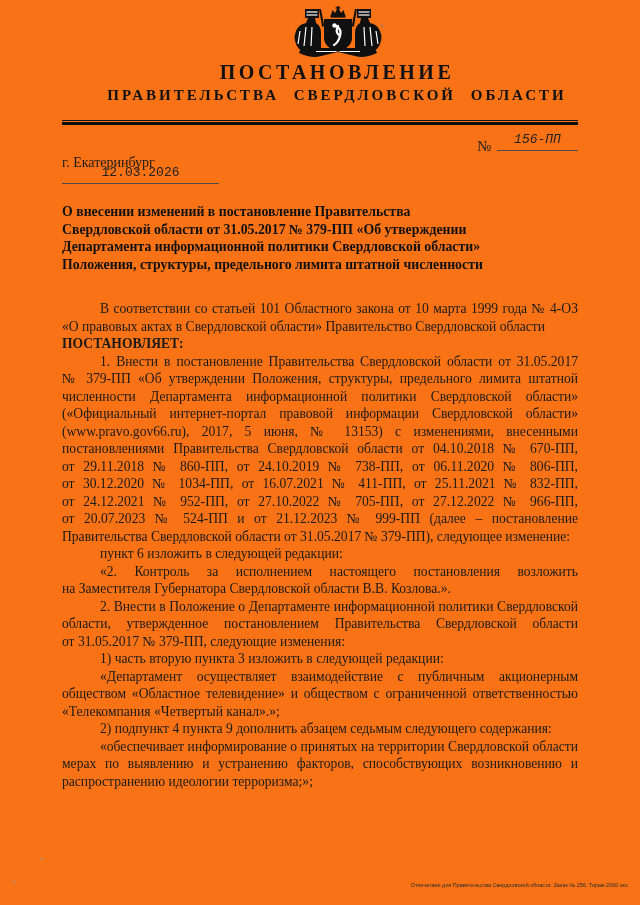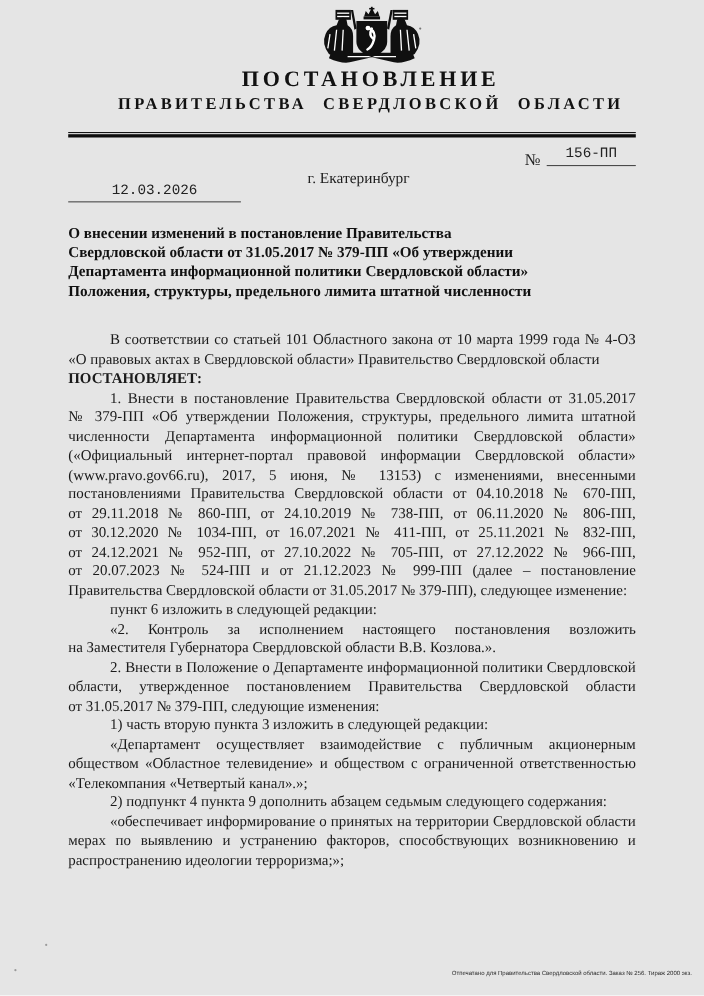--- a/index.html
+++ b/index.html
@@ -1,17 +1,17 @@
 <!DOCTYPE html>
 <html lang="ru"><head>
 <meta charset="utf-8">
 <style>
   html,body{margin:0;padding:0;background:#fff;}
   .page{
-    position:relative;width:640px;height:905px;background:#e5e5e5;overflow:hidden;
+    position:relative;width:640px;height:905px;background:#f97316;overflow:hidden;
     font-family:"Liberation Serif","DejaVu Serif",serif;color:#1a1a1a;
   }
   
   .emblem{position:absolute;left:286px;top:6px;width:104px;height:52px;}
   .org-type{
     position:absolute;left:62px;top:61px;width:550px;text-align:center;
     font-weight:bold;font-size:20px;letter-spacing:3.5px;line-height:22px;color:#111;
   }
   .org-name{
     position:absolute;left:62px;top:87px;width:550px;text-align:center;
@@ -21,23 +21,23 @@
   .rule-thick{position:absolute;left:62px;top:122px;width:516px;height:3px;background:#0d0d0d;}
   .date-field{
     position:absolute;left:62px;top:132px;width:157px;text-align:center;
     font-family:"Liberation Mono","DejaVu Sans Mono",monospace;font-size:13px;
     padding-bottom:3px;border-bottom:1.5px solid #4a4a4a;color:#222;margin-top:33px;
   }
   .num-sign{position:absolute;left:477px;top:138px;font-size:15px;color:#222;}
   .num-field{
     position:absolute;left:497px;top:132px;width:81px;text-align:center;
     font-family:"Liberation Mono","DejaVu Sans Mono",monospace;font-size:13px;
-    padding-bottom:3px;border-bottom:1.5px solid #4a4a4a;color:#222;
+    padding-bottom:3px;border-bottom:1.5px solid #4a4a4a;color:#222;font-style:italic;
   }
-  .city{position:absolute;left:45px;top:155px;width:562px;text-align:center;font-size:14px;color:#1c1c1c;}
+  .city{position:absolute;left:62px;top:155px;width:562px;text-align:left;font-size:14px;color:#1c1c1c;}
   
   .doc-title{position:absolute;left:62px;top:203px;width:450px;
     font-weight:bold;font-size:13.8px;line-height:17.5px;color:#111;}
   
   .body-text{position:absolute;left:62px;top:300px;width:516px;
     font-size:13.6px;line-height:17.5px;color:#1a1a1a;}
   .para{margin:0;text-indent:38px;text-align:justify;}
   .resolves{margin:0;text-indent:0;font-weight:bold;text-align:left;}
   
   .print-note{

